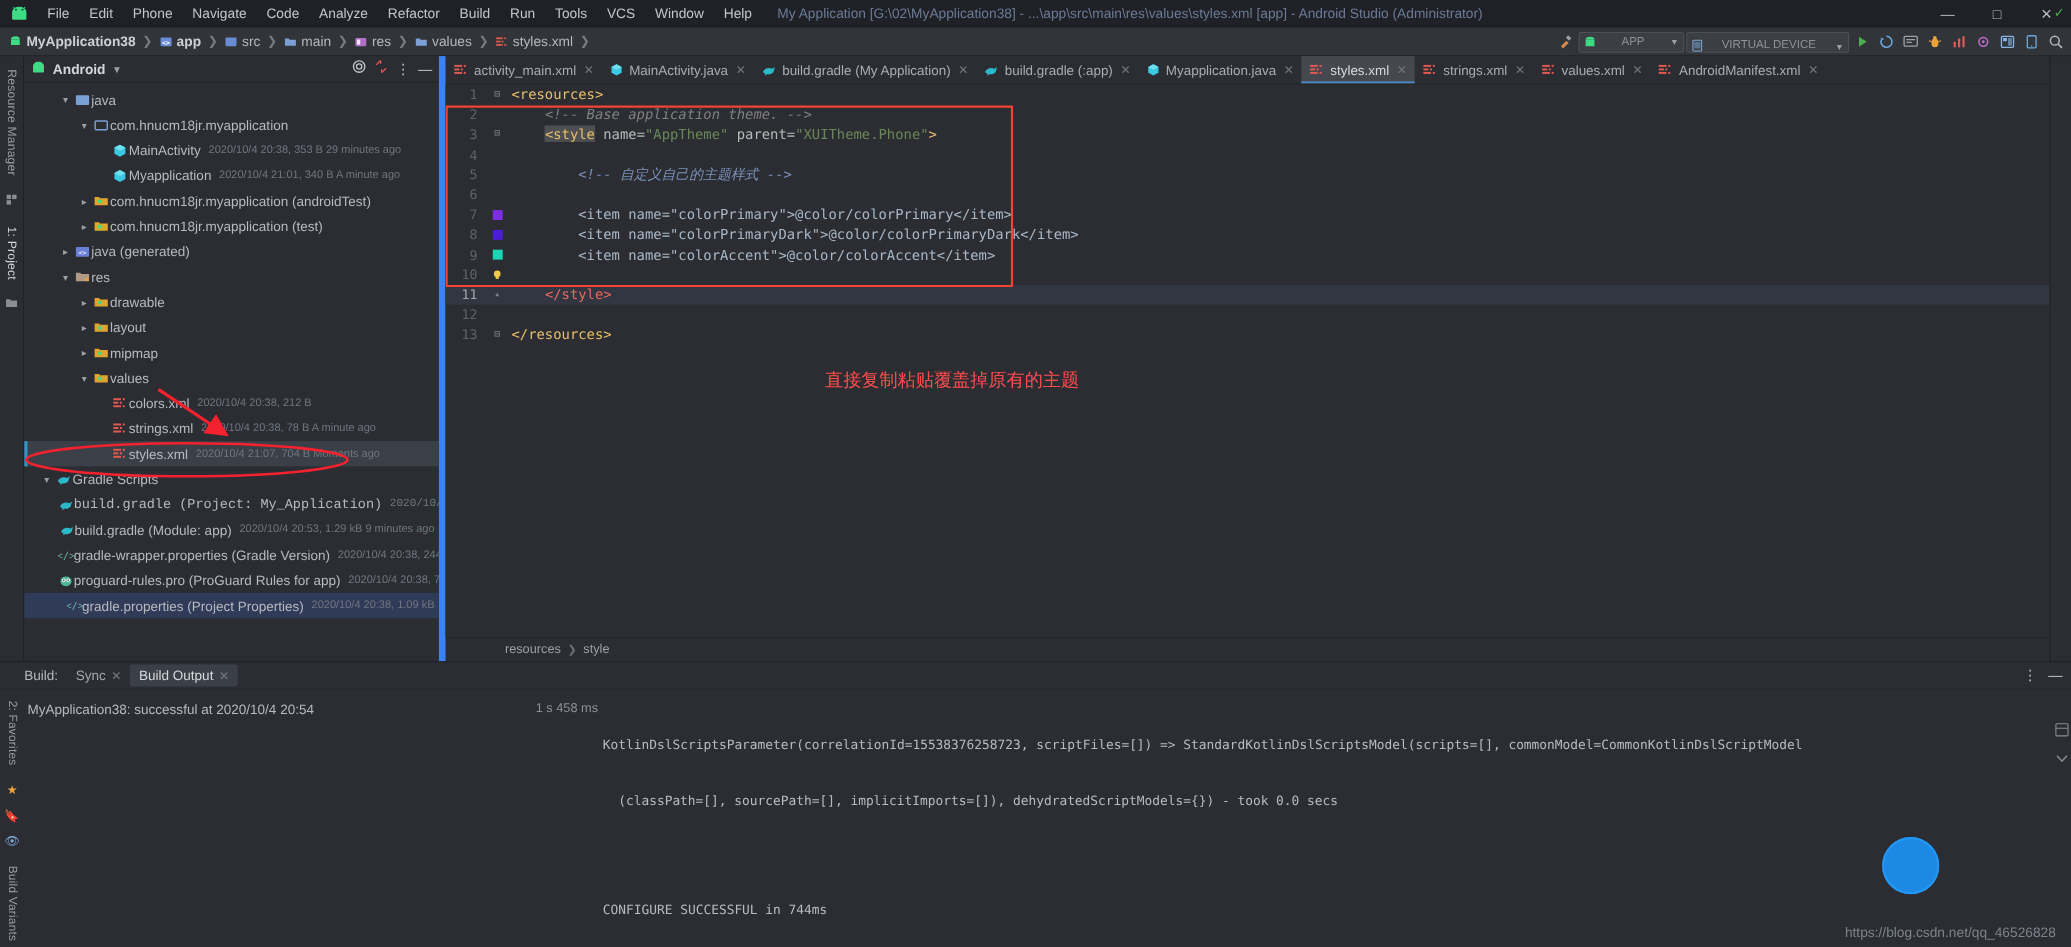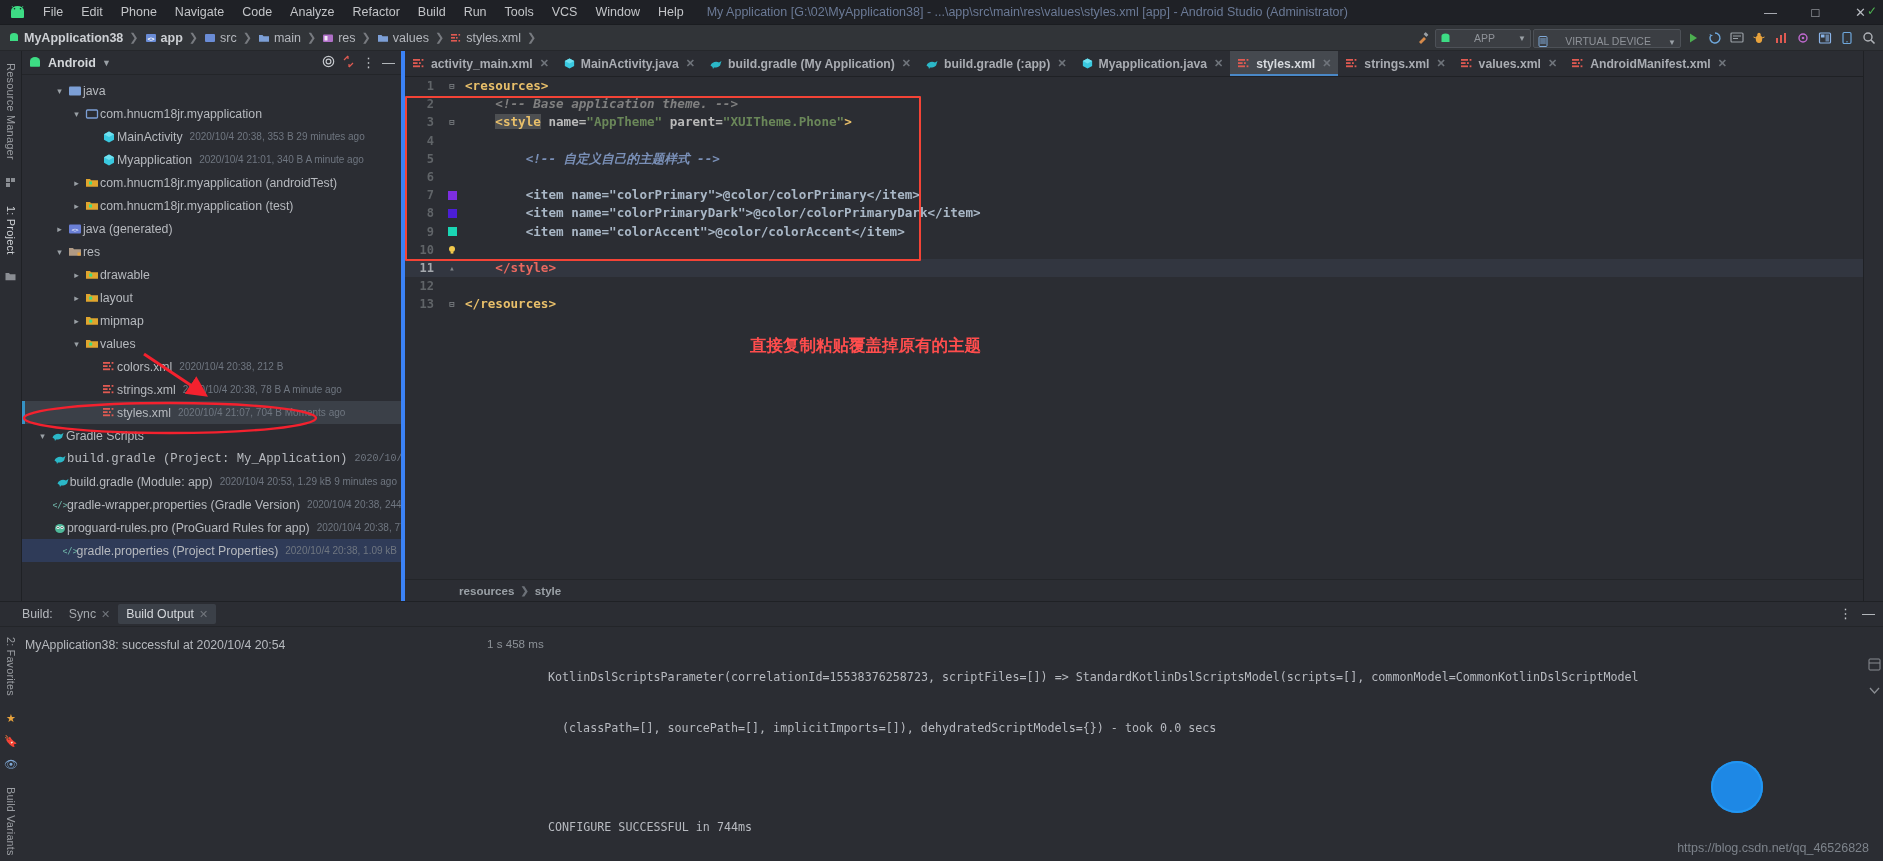--- a/index.html
+++ b/index.html
@@ -59,21 +59,21 @@
     display:flex; flex-direction:column; align-items:center; padding-top:6px;
   }
   .vtab {
     writing-mode:vertical-rl; font-size:11px; color:#9a9da2; padding:6px 2px;
     white-space:nowrap; letter-spacing:0.2px;
   }
   .vtab.sel { color:#d0d3d7; }
   .vicon { margin:8px 0; }
 
   
-  .projpanel { width:383px; background:#2b2d33; border-right:4px solid #3b82f6; position:relative; }
+  .projpanel { width:383px; background:#2b2d33; border-right:6px solid #3b82f6; position:relative; }
   .proj-header {
     height:24px; display:flex; align-items:center; padding:0 6px; gap:6px;
     border-bottom:1px solid #232529;
   }
   .proj-title { font-size:12.5px; color:#d4d7da; font-weight:bold; }
   .proj-hdr-right { margin-left:auto; display:flex; align-items:center; gap:7px; }
   .tree { padding-top:4px; font-size:12.3px; overflow:hidden; height:520px; position:relative; }
   .row {
     height:23px; display:flex; align-items:center; white-space:nowrap; position:relative;
     padding-right:4px;
@@ -83,21 +83,21 @@
     content:""; position:absolute; left:0; top:0; bottom:0; width:3px; background:#3592c4;
   }
   .row.highlighted { background:#2f3b58; }
   .arrow { width:13px; font-size:9px; color:#9aa0a6; display:inline-flex; justify-content:center; }
   .arrow.none { visibility:hidden; }
   .nodeicon { width:17px; display:inline-flex; align-items:center; justify-content:center; }
   .nodename { color:#b6b9be; }
   .nodemeta { color:#6f7680; margin-left:7px; font-size:10px; }
 
   
-  .editorwrap { flex:1; display:flex; flex-direction:column; background:#4d7c0f; min-width:0;font-weight:bold; }
+  .editorwrap { flex:1; display:flex; flex-direction:column; background:#4d7c0f; min-width:0; }
   .tabbar {
     height:26px; background:#2b2d33; display:flex; align-items:stretch;
     border-bottom:1px solid #1f2125; overflow:hidden;
   }
   .etab {
     display:flex; align-items:center; padding:0 7px; gap:5px; font-size:12.2px;
     color:#a9acb2; white-space:nowrap; position:relative;
   }
   .etab.active { background:#45494f; color:#d6d9dd; }
   .etab.active::after { content:""; position:absolute; left:0; right:0; bottom:0; height:2px; background:#4a88c7; }

